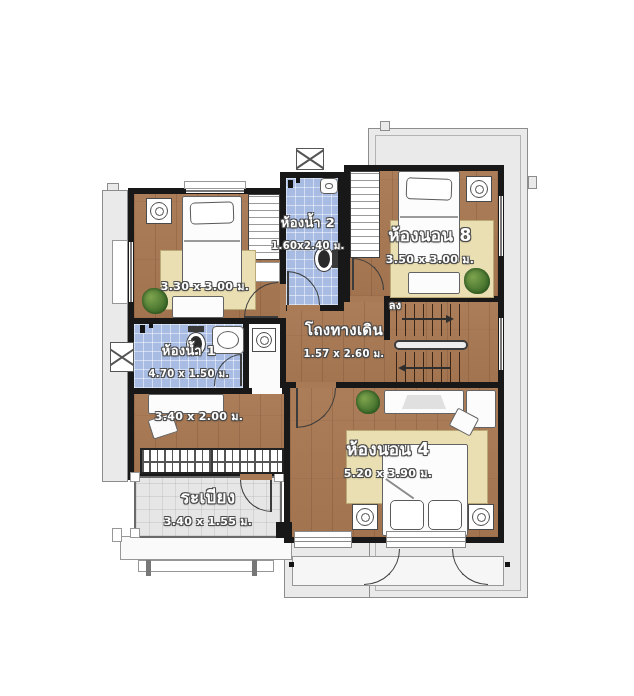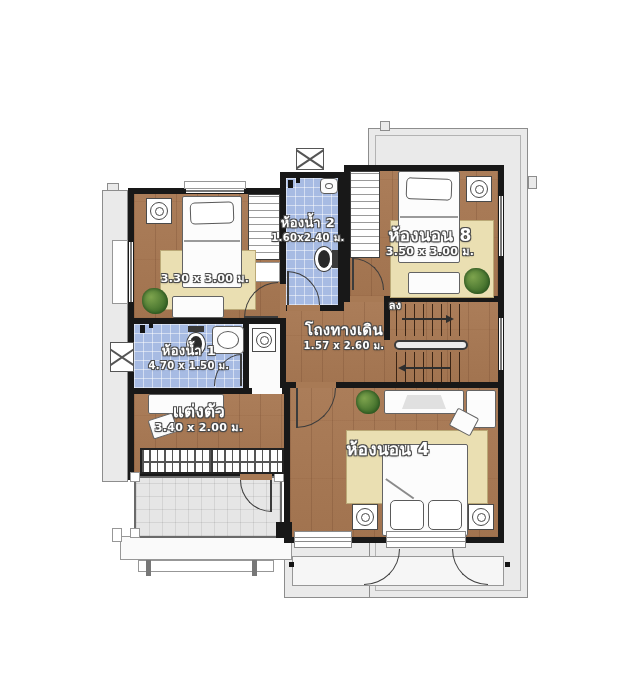--- a/index.html
+++ b/index.html
@@ -63,21 +63,21 @@
   .dot{position:absolute;background:#141414}
   .bowl{position:absolute;background:#fff;border:1.5px solid #3a3a3a;border-radius:50%;box-sizing:border-box}
   .bowl::before{content:"";position:absolute;inset:3px;background:#2a2a2a;border-radius:50%}
   .tank{position:absolute;background:#3a3a3a}
   .sinkbox{position:absolute;background:#fcfcfc;border:1.5px solid #5c5c5c;border-radius:4px;box-sizing:border-box}
   .sinkbox::before{content:"";position:absolute;inset:4px;border:1.5px solid #5c5c5c;border-radius:50%;background:#fff}
   .tv{position:absolute;background:#e0e0e0;clip-path:polygon(12% 0,88% 0,100% 100%,0 100%)}
   .label{position:absolute;color:#fff;text-align:center;line-height:1.12;z-index:40;font-weight:700;letter-spacing:.3px;
       text-shadow:-1px -1px 0 #4b4b4b,1px -1px 0 #4b4b4b,-1px 1px 0 #4b4b4b,1px 1px 0 #4b4b4b,0 1px 2px rgba(0,0,0,.55)}
   .label .nm{display:block}
-  .label .sz{display:block;font-size:11px;margin-top:1px}
+  .label .sz{display:block;font-size:11px;margin-top:9px}
   .lg{font-size:17px}
   .md{font-size:13px}
   .md .sz{font-size:10px}
   .sm{font-size:11px}
 </style>
 </head>
 <body>
 
 <div class="plan">
 
@@ -226,23 +226,27 @@
   </div>
   <div class="label md" style="left:284px;top:322px;width:120px;font-size:15px">
     <span class="nm">โถงทางเดิน</span>
     <span class="sz">1.57 x 2.60 ม.</span>
   </div>
   <div class="label md" style="left:134px;top:344px;width:110px">
     <span class="nm">ห้องน้ำ 1</span>
     <span class="sz">4.70 x 1.50 ม.</span>
   </div>
   <div class="label lg" style="left:134px;top:402px;width:130px">
-    <span class="nm">แต่งตัว</span>
     <span class="sz">3.40 x 2.00 ม.</span>
   </div>
   <div class="label lg" style="left:316px;top:440px;width:144px">
     <span class="nm">ห้องนอน 4</span>
+    <span class="sz">5.20 x 3.90 ม.</span>
+  </div>
+  <div class="label lg" style="left:142px;top:488px;width:132px">
+    <span class="nm">ระเบียง</span>
+    <span class="sz">3.40 x 1.55 ม.</span>
   </div>
   <div class="label sm" style="left:380px;top:300px;width:30px">
     <span class="nm">ลง</span>
   </div>
 
 </div>
 
 </body></html>

